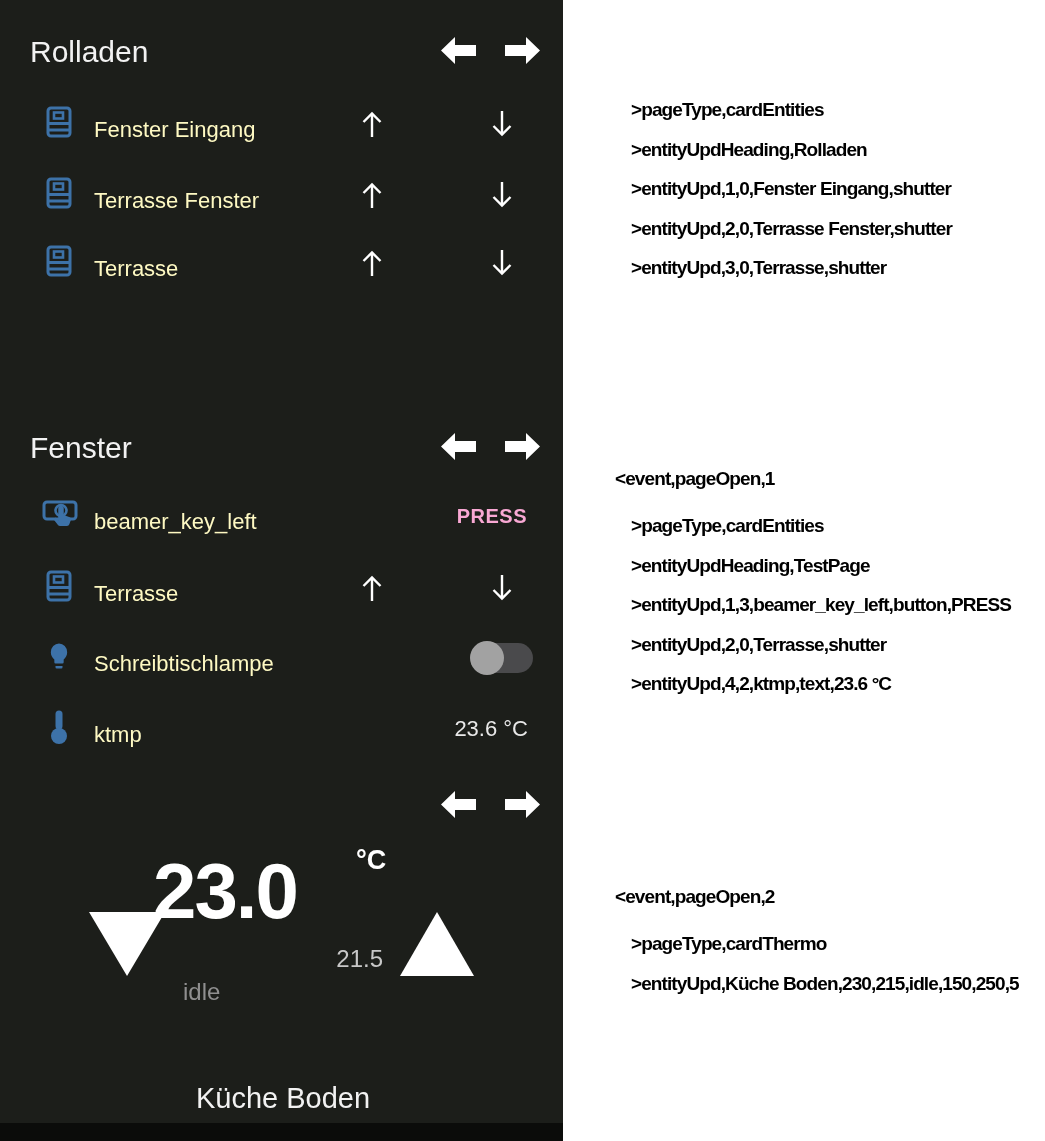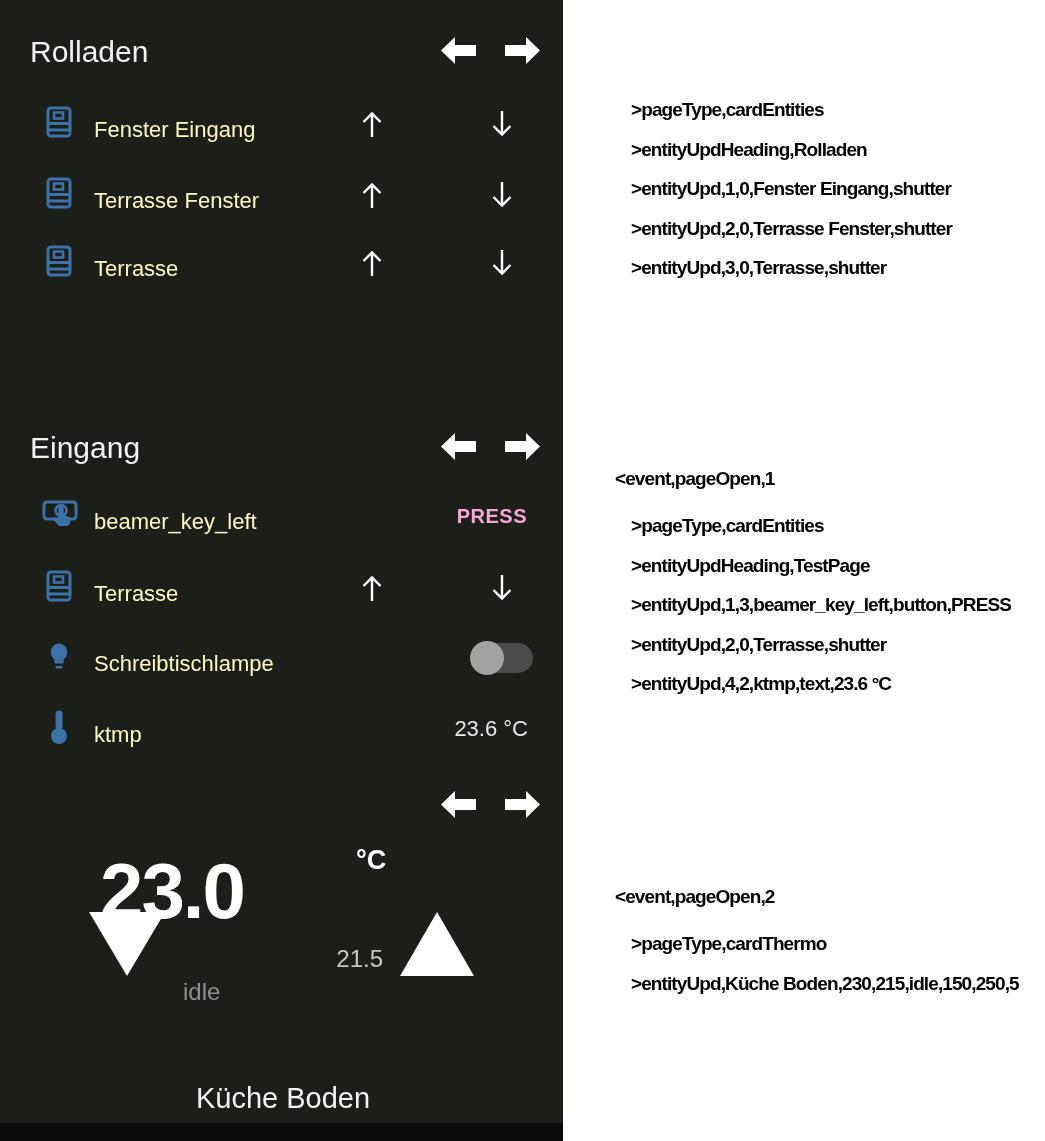--- a/index.html
+++ b/index.html
@@ -29,21 +29,21 @@
              font-size:22px;color:#e8e8e8;white-space:nowrap;}
   .press-btn{position:absolute;right:36px;top:50%;transform:translateY(-50%);
              background:none;border:0;padding:0;cursor:pointer;
              font-family:"Liberation Sans",sans-serif;font-size:20px;font-weight:700;
              letter-spacing:0.5px;color:#f9a8d4;}
   .toggle{position:absolute;right:30px;top:50%;transform:translateY(-50%);
           width:60px;height:30px;border-radius:15px;background:#4a4a4c;border:0;
           padding:0;cursor:pointer;}
   .toggle .knob{position:absolute;left:-3px;top:-2px;width:34px;height:34px;
                 border-radius:50%;background:#a2a2a2;}
-  .big-temp{position:absolute;left:100px;top:852px;width:250px;text-align:left;
+  .big-temp{position:absolute;left:100px;top:852px;width:250px;text-align:center;
             font-size:78px;font-weight:700;color:#ffffff;line-height:1;letter-spacing:-2px;}
   .temp-unit{position:absolute;left:356px;top:845px;font-size:27px;font-weight:700;color:#ffffff;}
   .temp-btn{position:absolute;background:none;border:0;padding:0;cursor:pointer;line-height:0;}
   .temp-btn.down{left:87px;top:910px;}
   .temp-btn.up{left:398px;top:910px;}
   .target-temp{position:absolute;left:183px;top:945px;width:200px;text-align:right;
                font-size:24px;color:#c8c8c8;}
   .thermo-state{position:absolute;left:183px;top:978px;width:200px;text-align:left;
                 font-size:24px;color:#8f8f8f;}
   .thermo-title{position:absolute;left:133px;top:1082px;width:300px;text-align:center;
@@ -128,21 +128,21 @@
               <path d="M12 28 L12 6 M3.5 13 L12 4.5 L20.5 13" fill="none" stroke="#ffffff" stroke-width="2.4"></path>
             </svg></button>
         <button class="ctl stop"><span class="stop-square"></span></button>
         <button class="ctl down"><svg width="24" height="30" viewBox="0 0 24 30">
               <path d="M12 2 L12 24 M3.5 17 L12 25.5 L20.5 17" fill="none" stroke="#ffffff" stroke-width="2.4"></path>
             </svg></button>
       </div>
     </section>
 
     <section class="card">
-      <h1 class="heading" style="top:432px">Eingang</h1>
+      <h1 class="heading" style="top:432px">Fenster</h1>
       <button class="nav prev" style="top:431px">
         <svg width="37" height="31" viewBox="0 0 37 31">
             <polygon points="1,15.5 15,2 15,10 36,10 36,21 15,21 15,29" fill="#ffffff"></polygon>
           </svg>
       </button>
       <button class="nav next" style="top:431px">
         <svg width="37" height="31" viewBox="0 0 37 31">
             <polygon points="36,15.5 22,2 22,10 1,10 1,21 22,21 22,29" fill="#ffffff"></polygon>
           </svg>
       </button>

